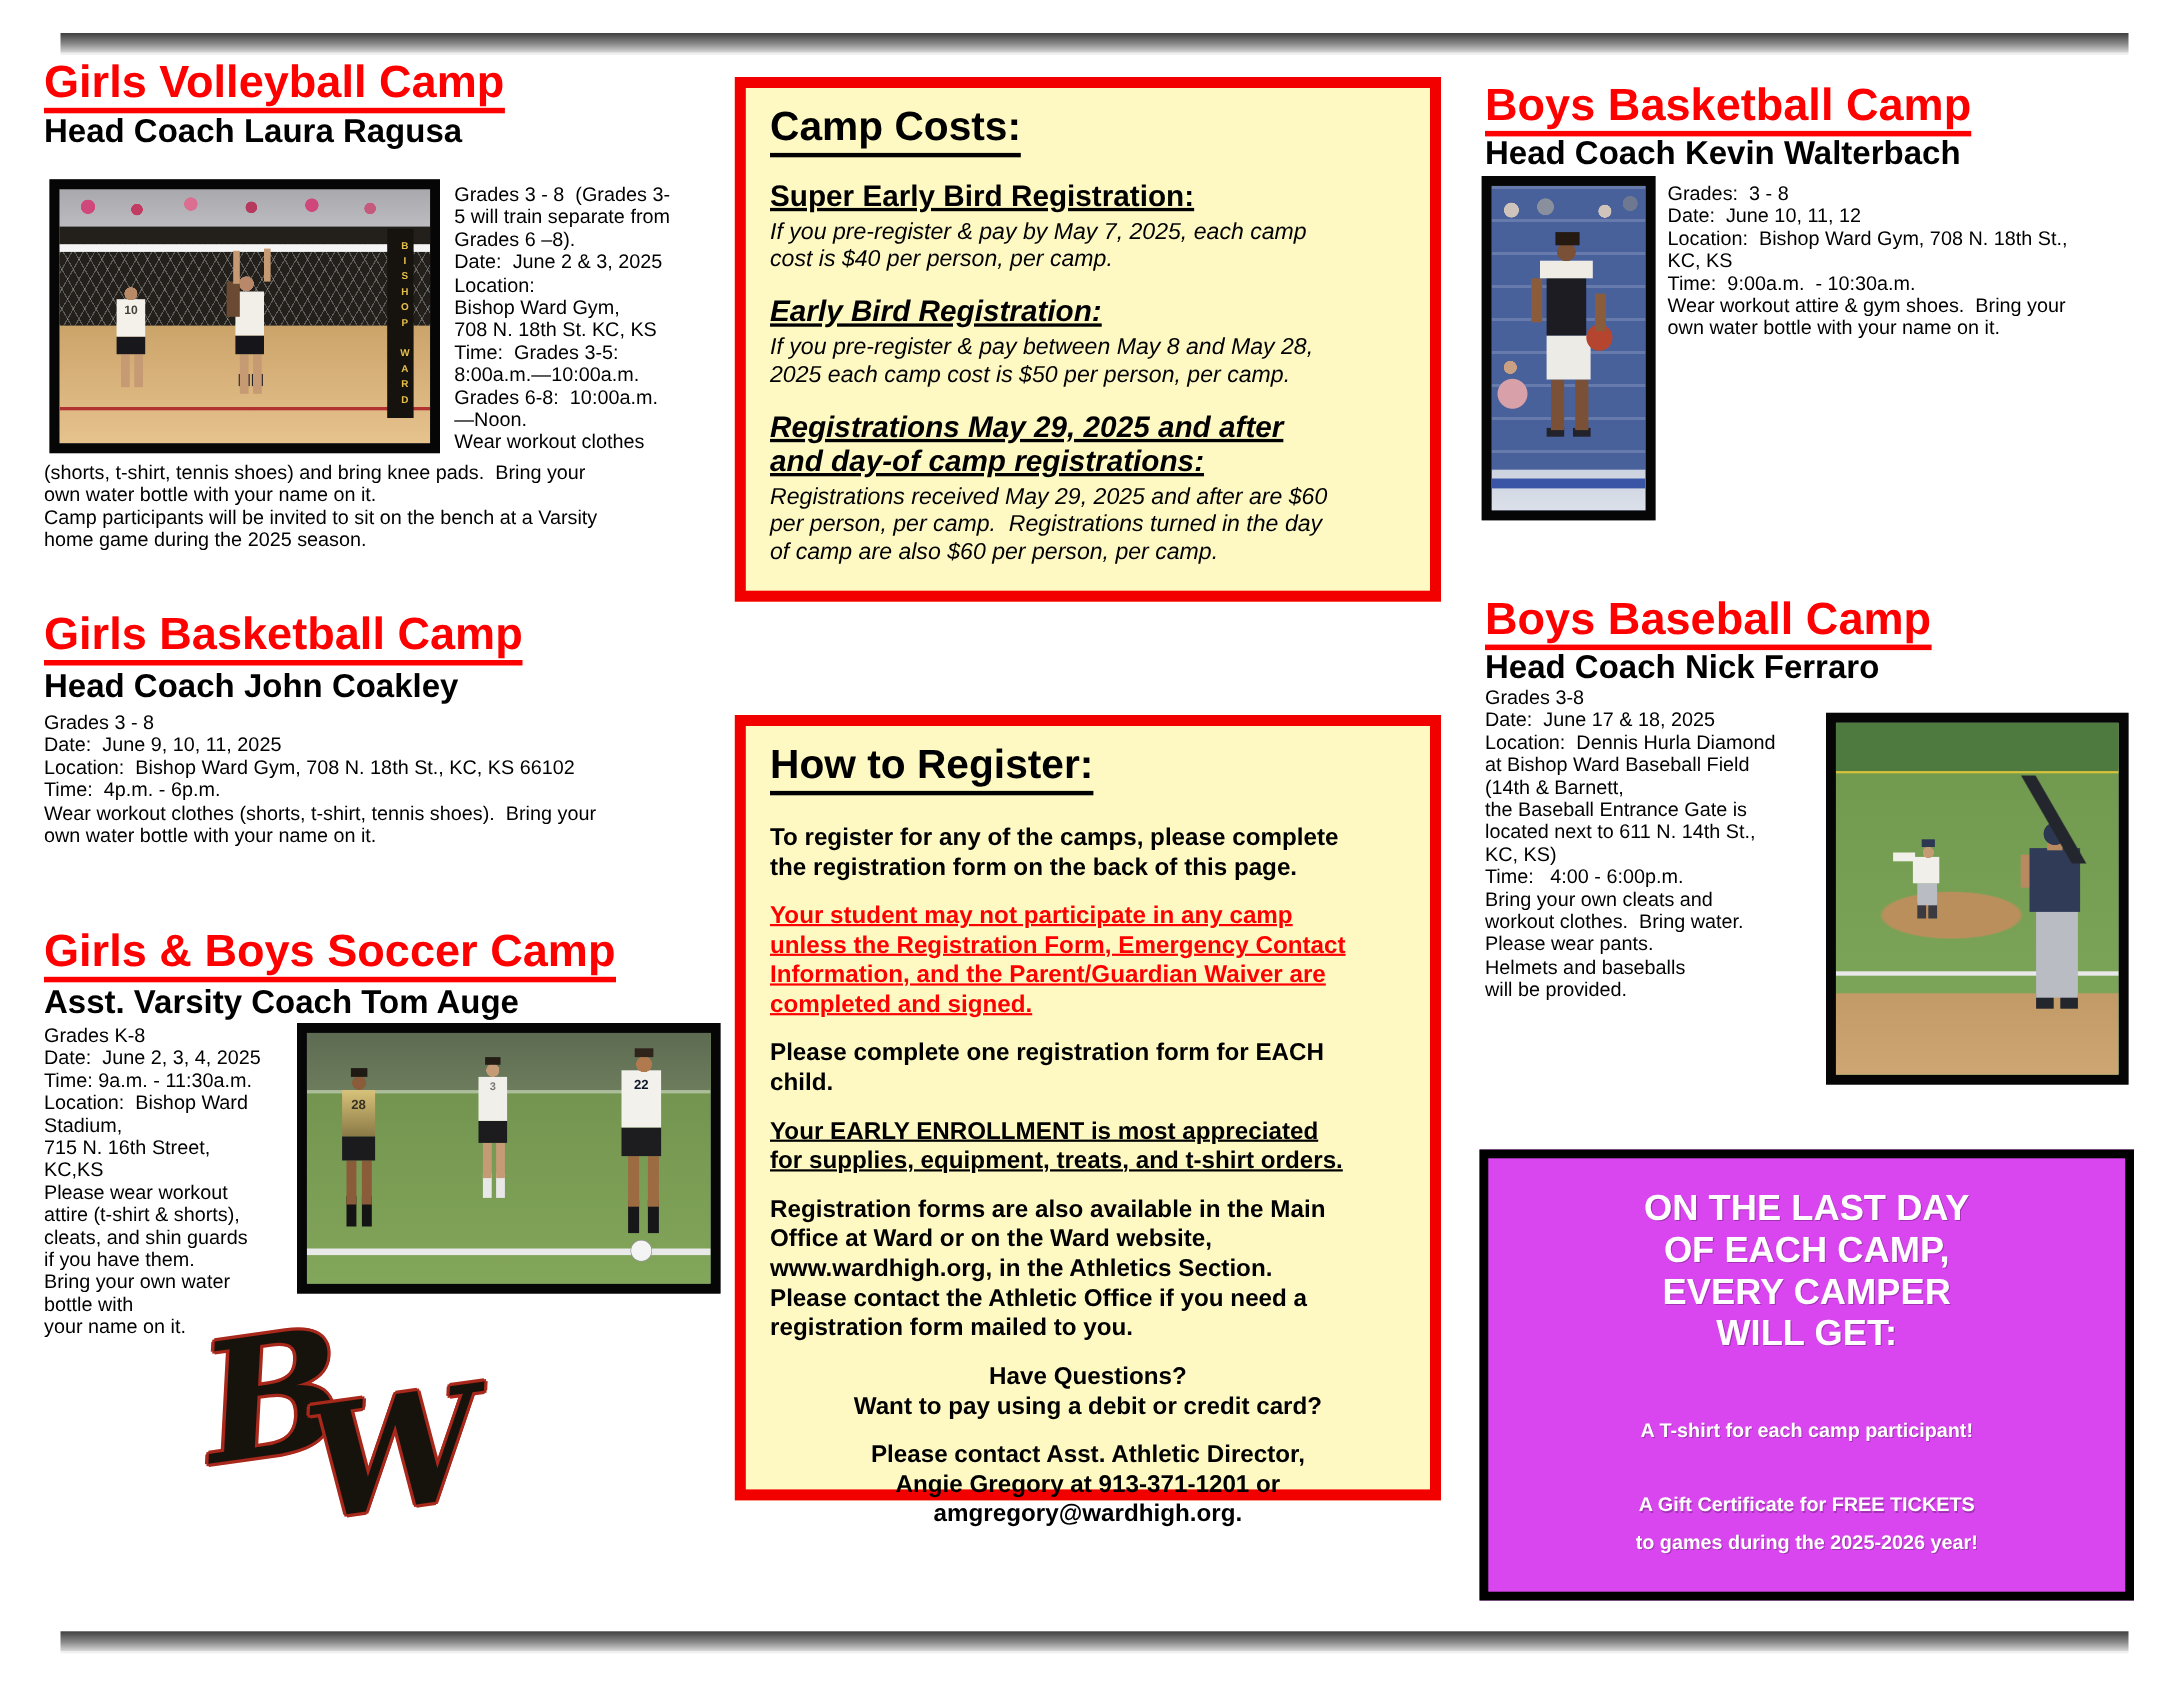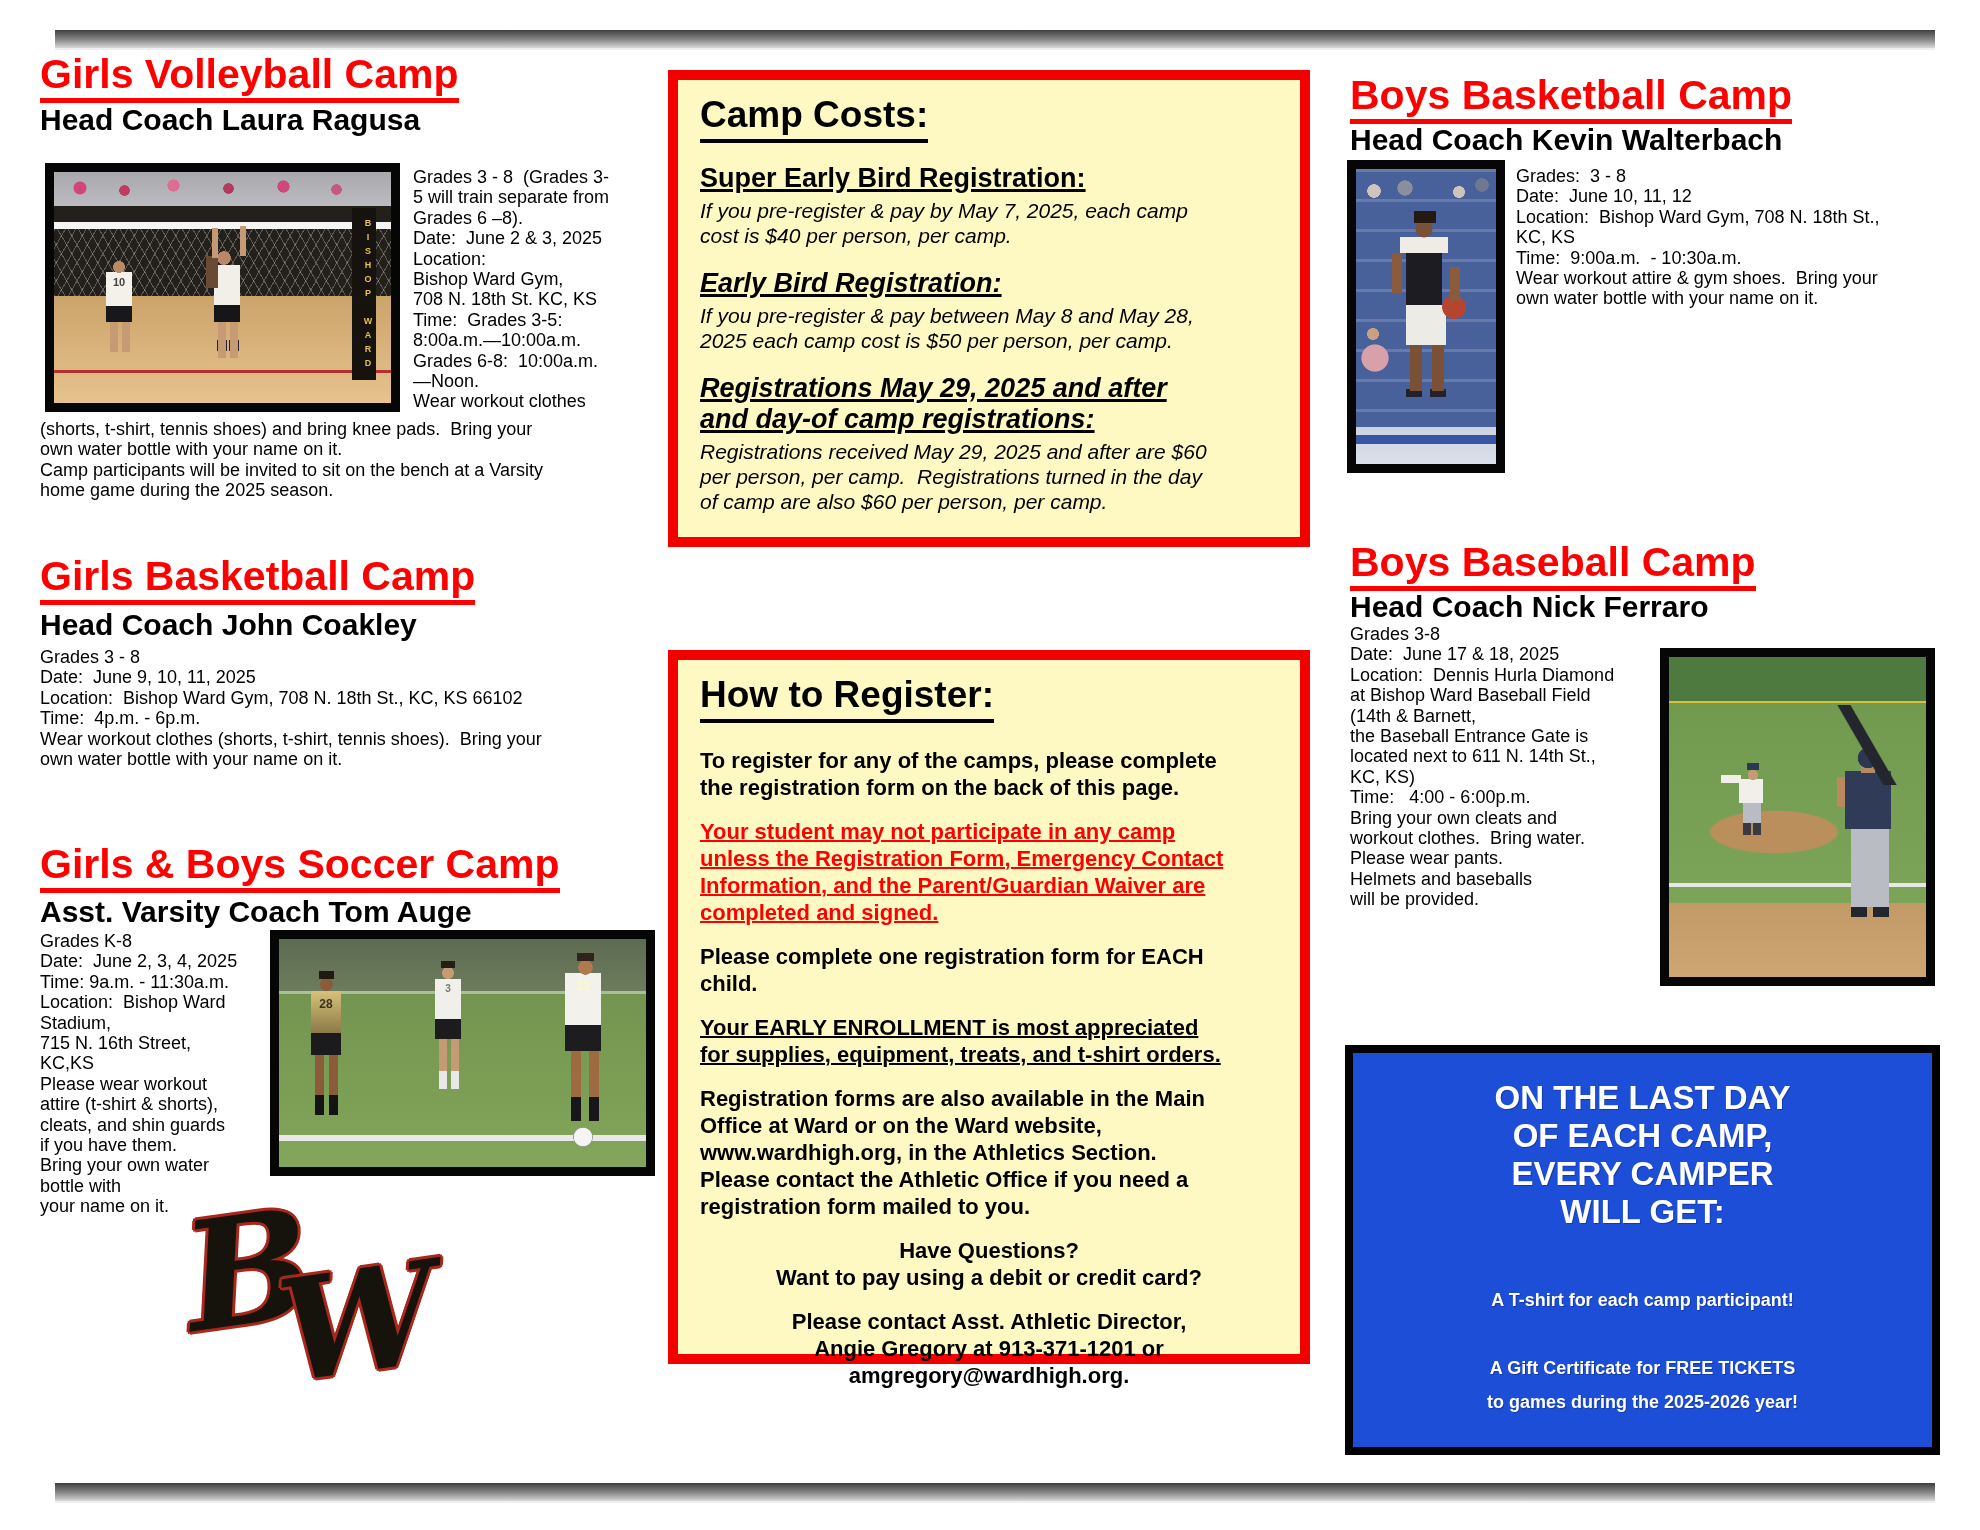--- a/index.html
+++ b/index.html
@@ -27,21 +27,21 @@
   .it{font-style:italic;}
   .cost-body{font-size:21px;font-style:italic;line-height:25px;white-space:pre-wrap;margin-top:4px;}
   .cost-sec{margin-top:20px;}
   .reg-p{font-size:22px;font-weight:bold;line-height:27px;white-space:pre-wrap;margin-top:17px;}
   .reg-warning{color:#ff0000;text-decoration:underline;text-decoration-thickness:2px;}
   .reg-under{text-decoration:underline;text-decoration-thickness:2px;}
   .reg-center{text-align:center;}
 
   
   #promo-box{position:absolute;left:1345px;top:1045px;width:595px;height:410px;
-             box-sizing:border-box;border:8px solid #000;background:#1d4ed8;
+             box-sizing:border-box;border:8px solid #000;background:#d946ef;
              color:#fff;text-align:center;}
   #promo-heading{margin-top:26px;font-size:33px;font-weight:bold;line-height:38px;white-space:pre-wrap;
                  text-shadow:1px 1px 0 rgba(0,0,0,.25);}
   .promo-item{font-size:18px;font-weight:bold;line-height:34px;white-space:pre-wrap;
               text-shadow:1px 1px 0 rgba(0,0,0,.25);}
 
   
   #bw-logo{position:absolute;left:185px;top:1192px;width:250px;height:200px;}
   #bw-logo span{position:absolute;font-family:"DejaVu Serif", serif;font-style:italic;font-weight:bold;
      color:#16120c;
@@ -112,21 +112,21 @@
     linear-gradient(#141414,#141414) 36px 148px/9px 28px no-repeat,
     linear-gradient(#141414,#141414) 50px 148px/9px 28px no-repeat,
     radial-gradient(circle,#f4f4f4 52%,#9a9a9a 56%,transparent 60%) 292px 186px/24px 24px no-repeat,
     linear-gradient(#e9e9e9,#e9e9e9) 0 196px/367px 6px no-repeat,
     linear-gradient(rgba(230,230,230,.5),rgba(230,230,230,.5)) 0 52px/367px 3px no-repeat,
     linear-gradient(#5d6b52,#6d7c5c) 0 0/367px 52px no-repeat,
     linear-gradient(180deg,#6f8f4c,#82a65a) 0 0/367px 228px no-repeat
     #79a052;}
   #sc-num-left{left:28px;top:58px;width:38px;text-align:center;font-size:12px;color:#3a3223;}
   #sc-num-mid{left:152px;top:44px;width:34px;text-align:center;font-size:10px;color:#777;}
-  #sc-num-right{left:282px;top:40px;width:44px;text-align:center;font-size:12px;color:#fef9c3;}
+  #sc-num-right{left:282px;top:40px;width:44px;text-align:center;font-size:12px;color:#0f172a;}
 
   
   .bb-scene{background:
     linear-gradient(#241a12,#241a12) 58px 42px/22px 12px no-repeat,
     radial-gradient(circle,#7a5036 58%,transparent 62%) 58px 50px/20px 20px no-repeat,
     linear-gradient(#efece6,#efece6) 44px 68px/48px 16px no-repeat,
     linear-gradient(#1c1c22,#1c1c22) 50px 74px/36px 62px no-repeat,
     linear-gradient(#8a5c3c,#8a5c3c) 36px 84px/10px 40px no-repeat,
     linear-gradient(#8a5c3c,#8a5c3c) 94px 98px/10px 34px no-repeat,
     radial-gradient(circle,#b5452f 58%,transparent 62%) 84px 124px/28px 28px no-repeat,

